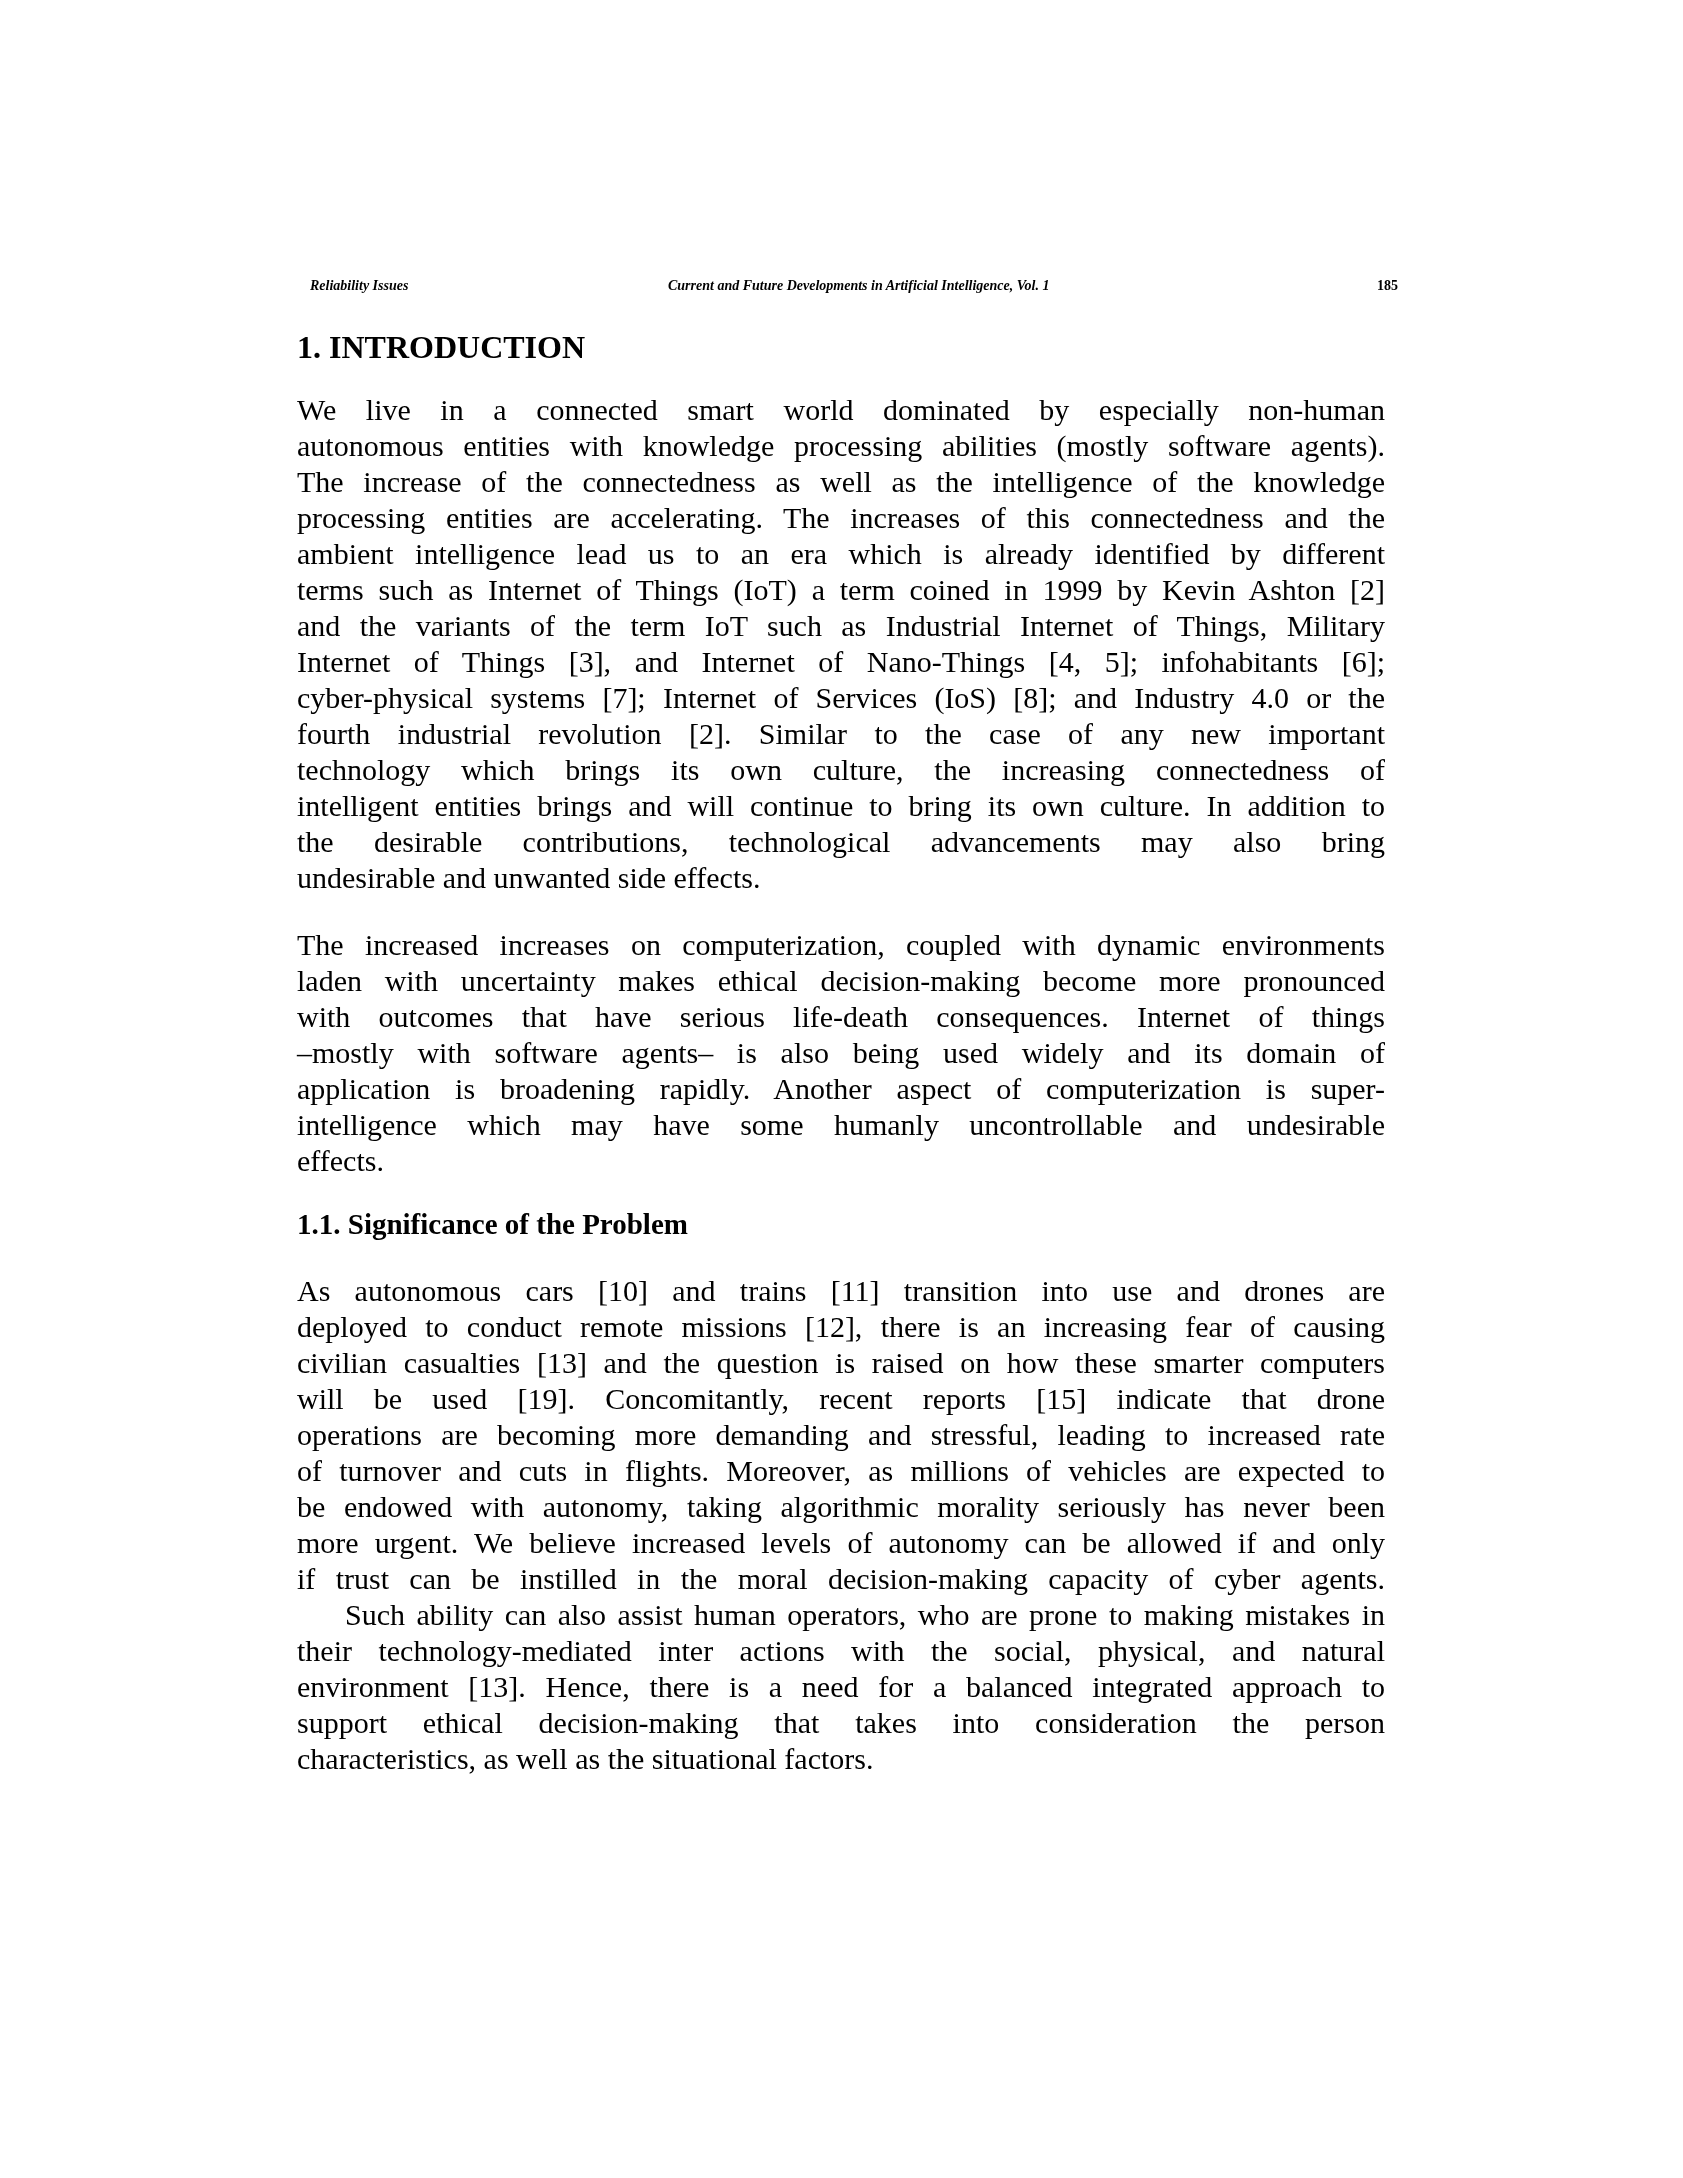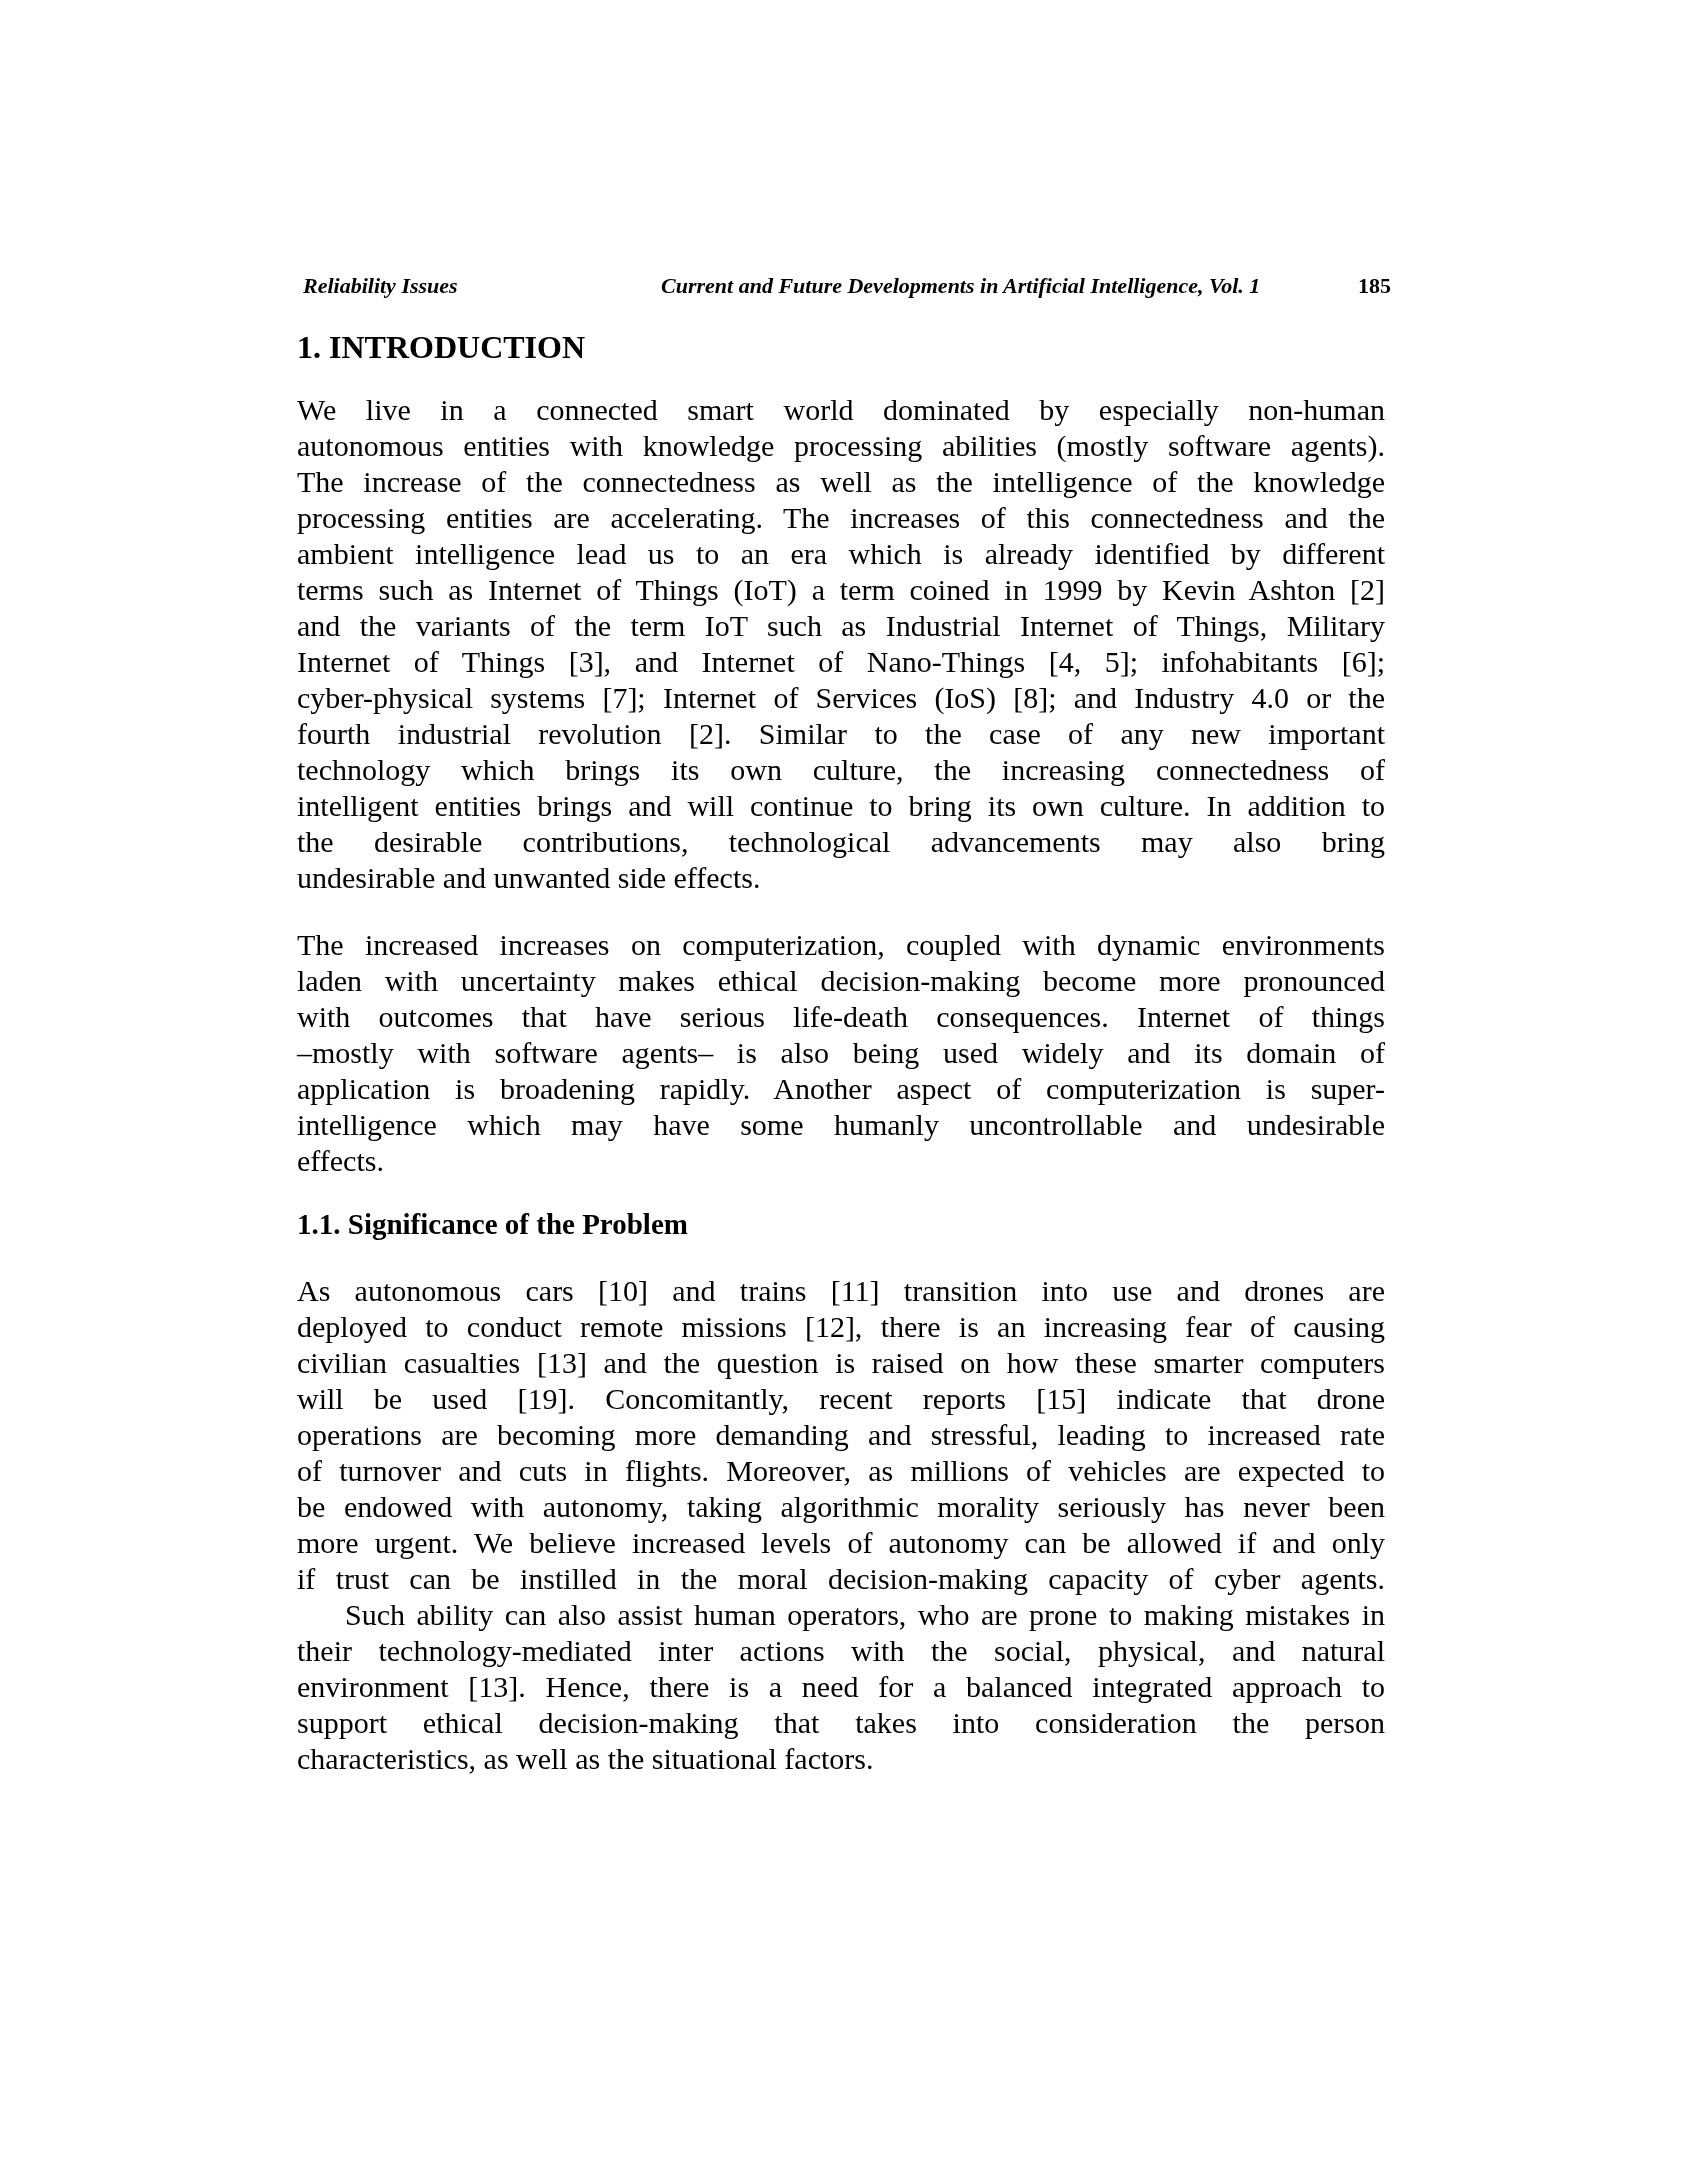--- a/index.html
+++ b/index.html
@@ -18,25 +18,25 @@
     .page {
       position: absolute;
       left: 0;
       top: 0;
       width: 1683px;
       height: 2178px;
       background: #ffffff;
     }
     .running-header {
       position: absolute;
-      left: 303px;
+      left: 310px;
       top: 272px;
       width: 1088px;
       height: 28px;
-      font-size: 22px;
+      font-size: 14px;
       font-style: italic;
       font-weight: bold;
       line-height: 28px;
     }
     .running-header .left-title {
       position: absolute;
       left: 0;
       top: 0;
       white-space: nowrap;
     }

